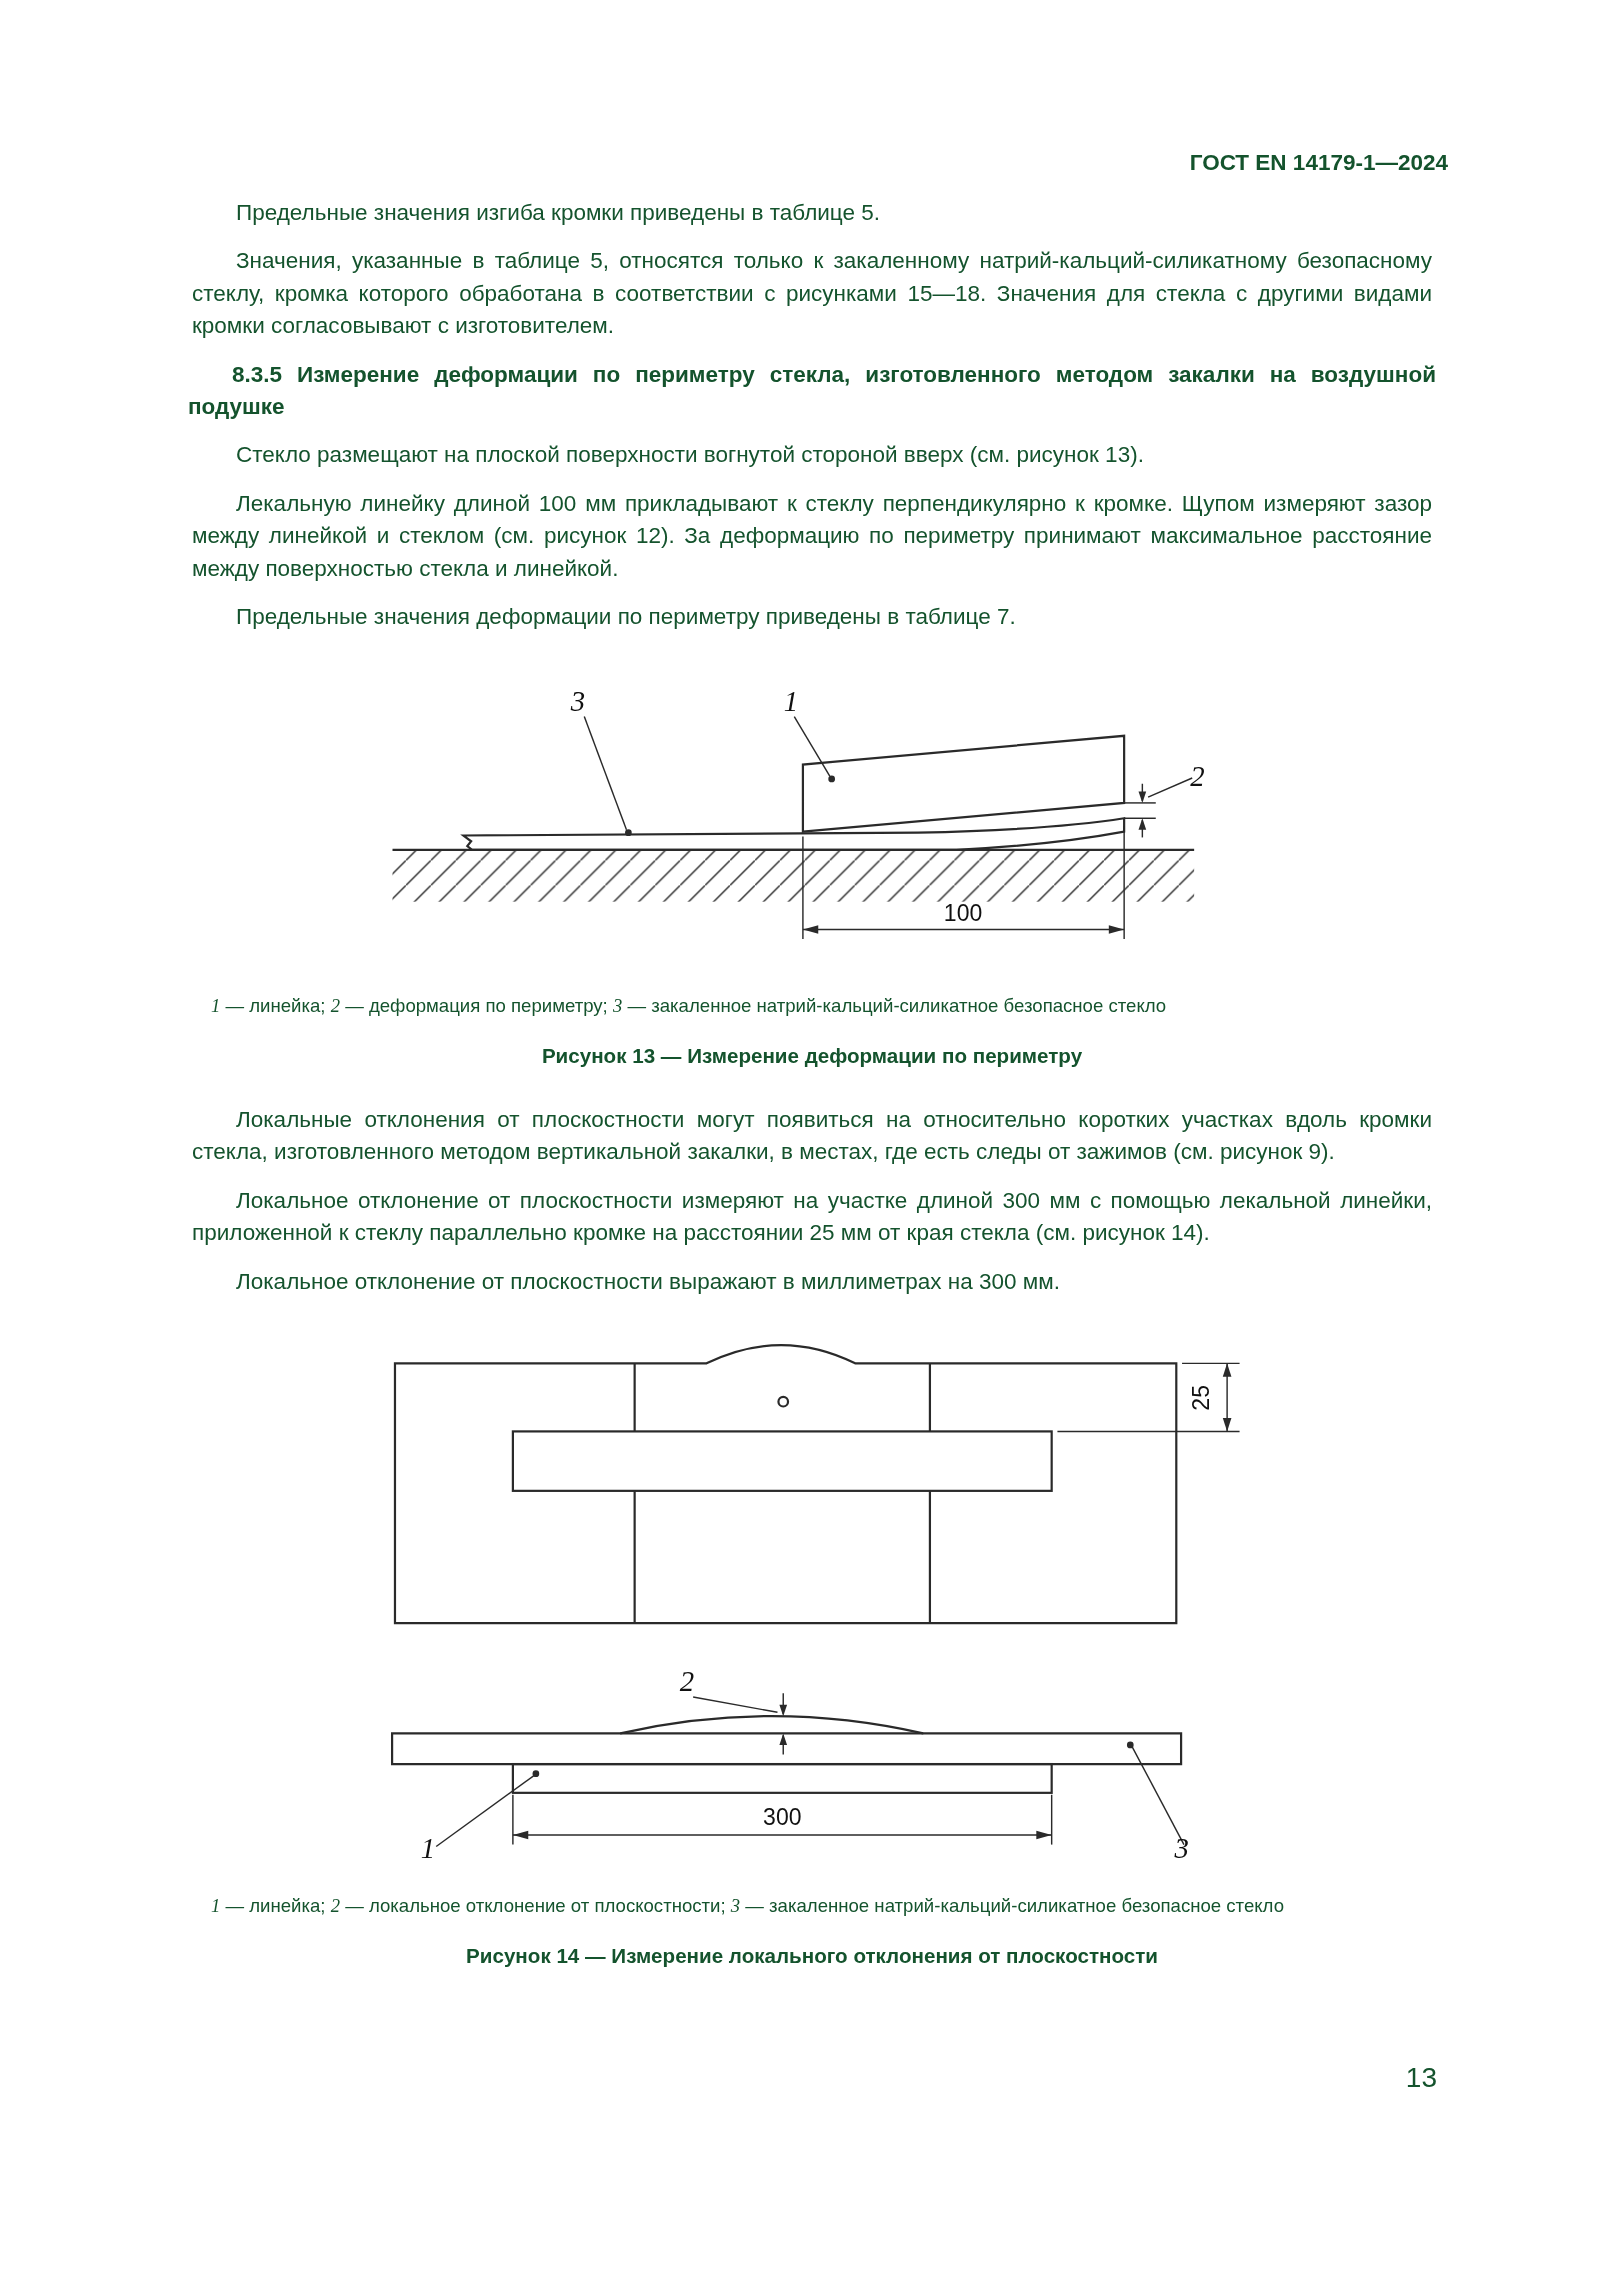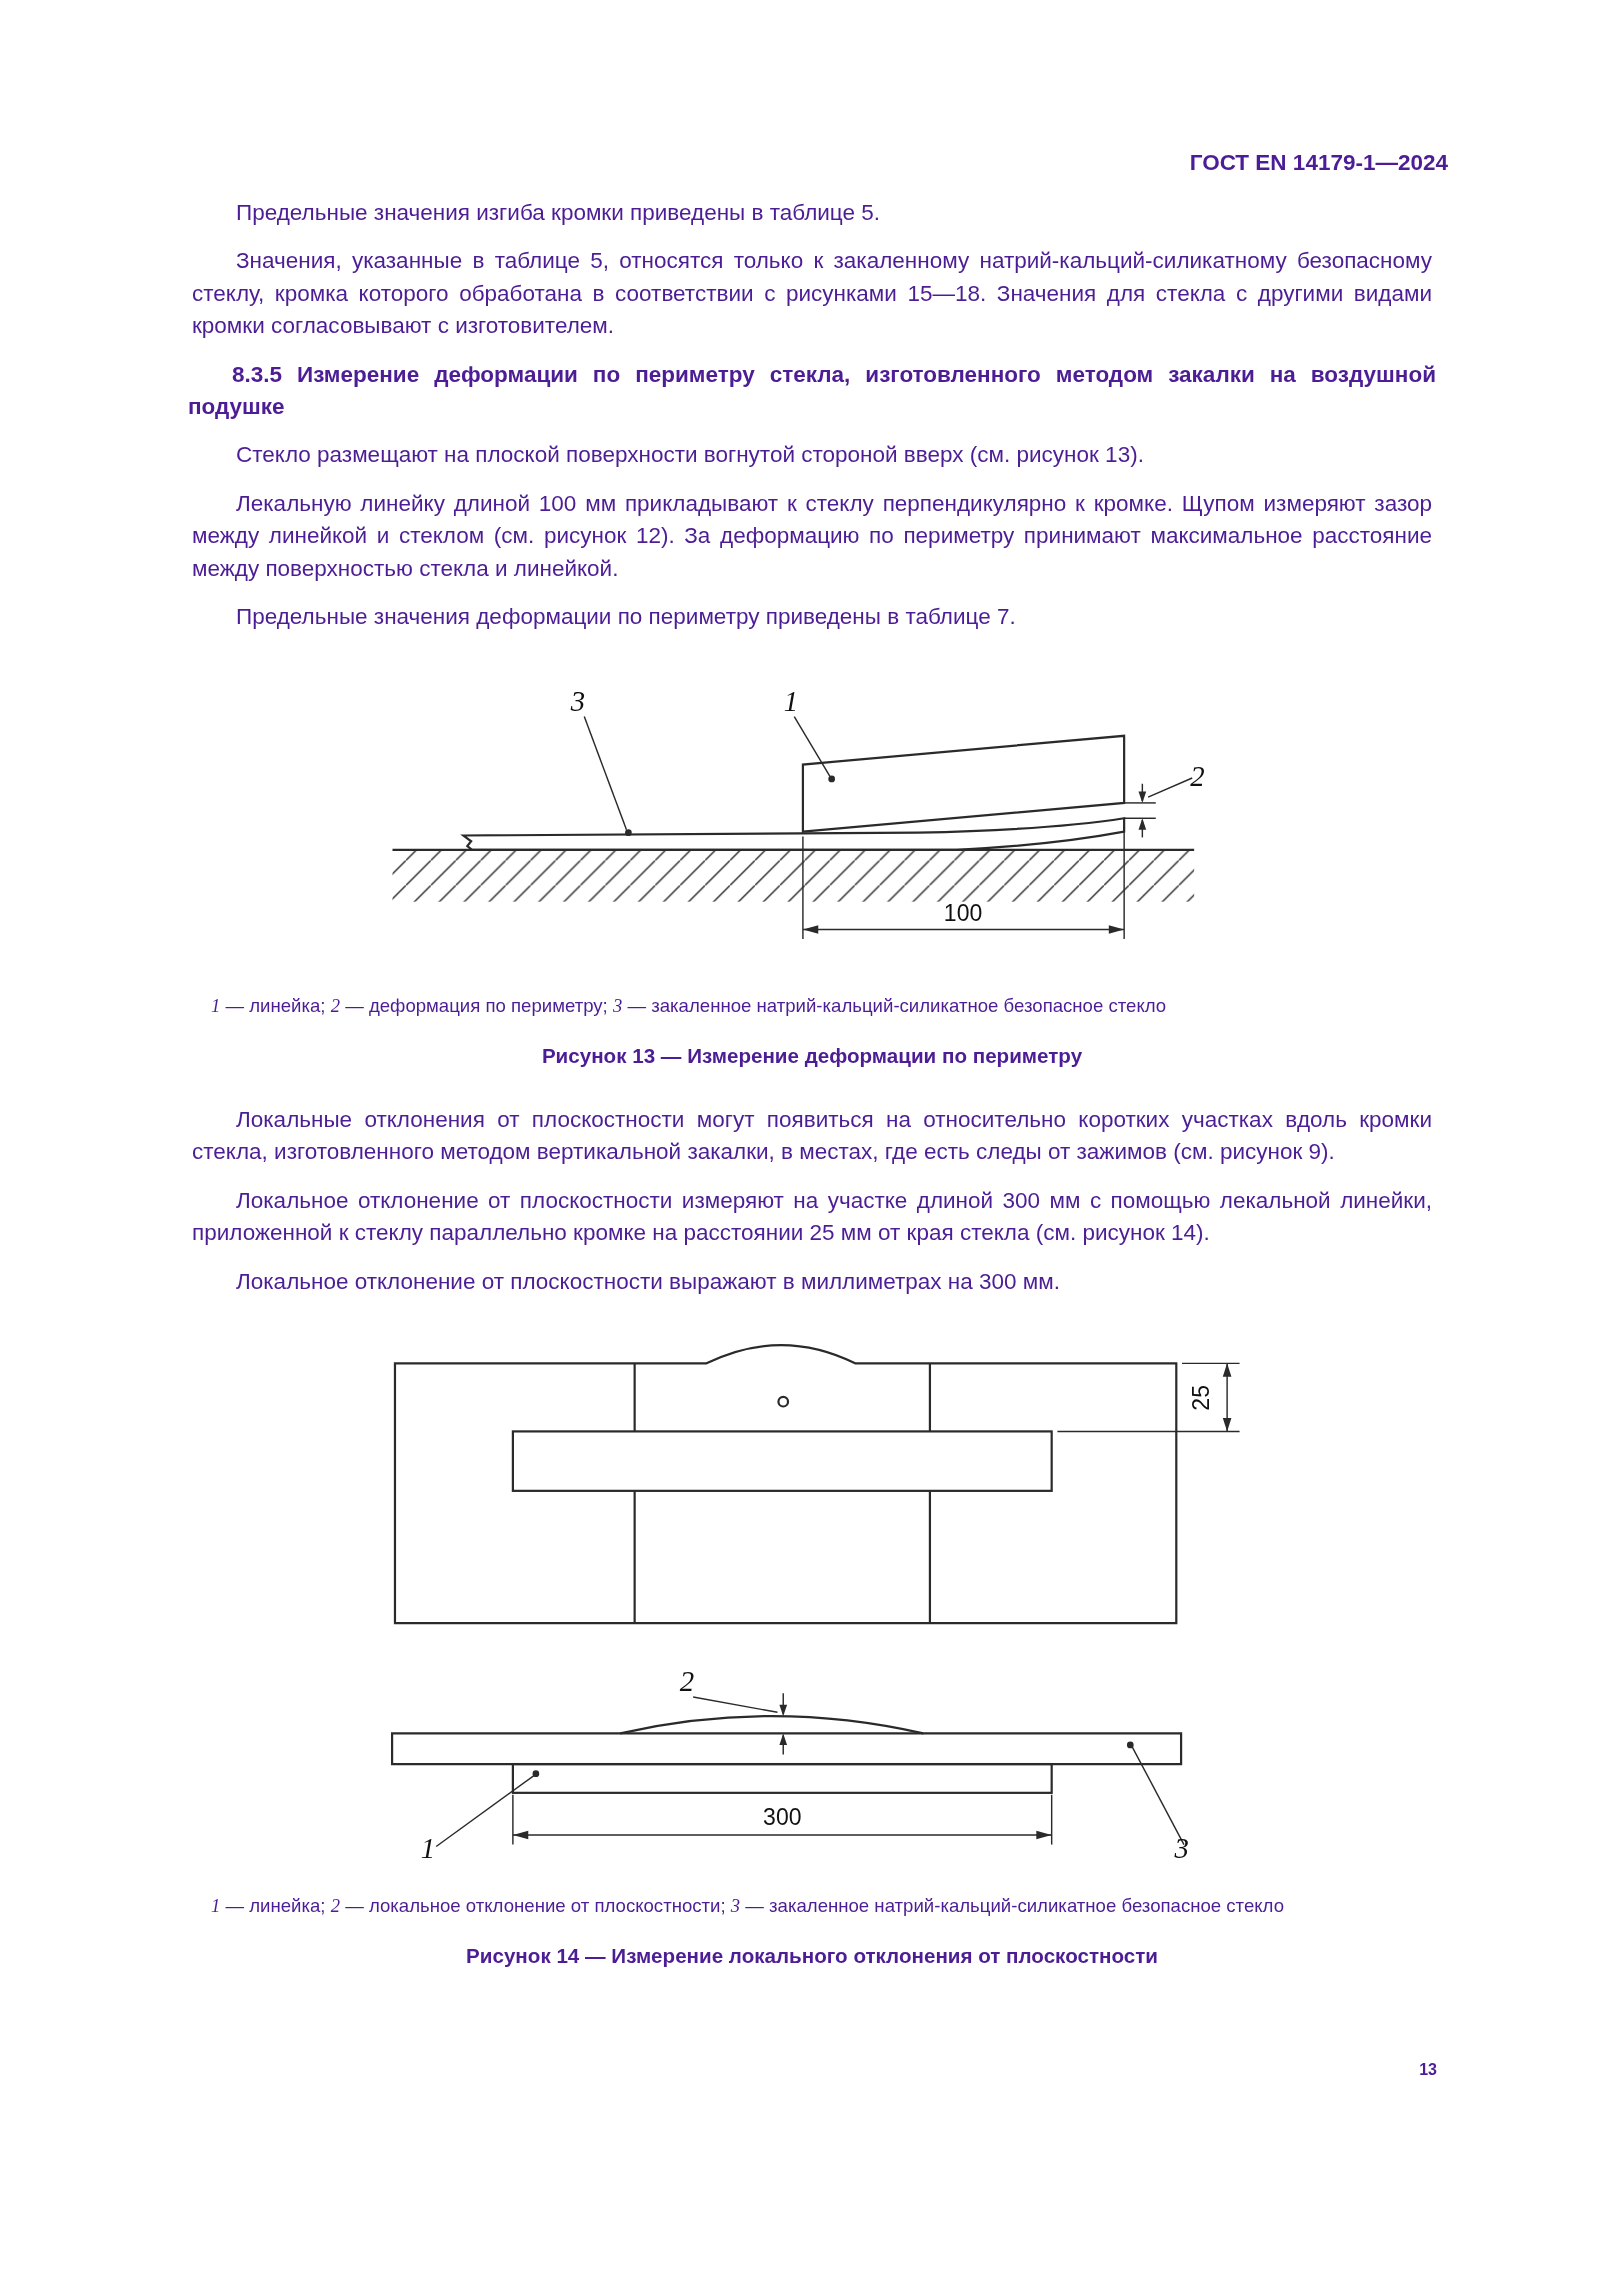--- a/index.html
+++ b/index.html
@@ -1,21 +1,21 @@
 <!DOCTYPE html>
 <html lang="ru"><head>
 <meta charset="utf-8">
 <style>
   html,body { margin:0; padding:0; background:#e8e8e8; }
   .page {
     position:relative;
     width:1621px; height:2293px;
     margin:0 auto;
     background:#ffffff;
-    color:#4c1d95;
+    color:#14532d;
     font-family:"Liberation Sans", sans-serif;
     font-size:22.5px;
     line-height:1.44;
     overflow:hidden;
   }
   .content {
     position:absolute;
     left:176px; right:173px; top:147px;
   }
   .header {
@@ -43,22 +43,21 @@
   .legend i { font-family:"Liberation Serif", serif; font-style:italic; }
   .caption {
     text-align:center;
     font-size:20.6px;
     margin:21.6px 0 33px 0;
     font-weight:bold;
   }
   .page-number {
     position:absolute;
     top:2058px; right:184px;
-    font-size:16px;
-    font-weight:bold;
+    font-size:28px;
   }
   .lbl { font-family:"Liberation Serif", serif; font-style:italic; font-size:30px; fill:#111; }
   .dim { font-family:"Liberation Sans", sans-serif; font-size:24px; fill:#111; }
 </style>
 </head>
 <body>
 
 <div class="page">
   <div class="content">
 

